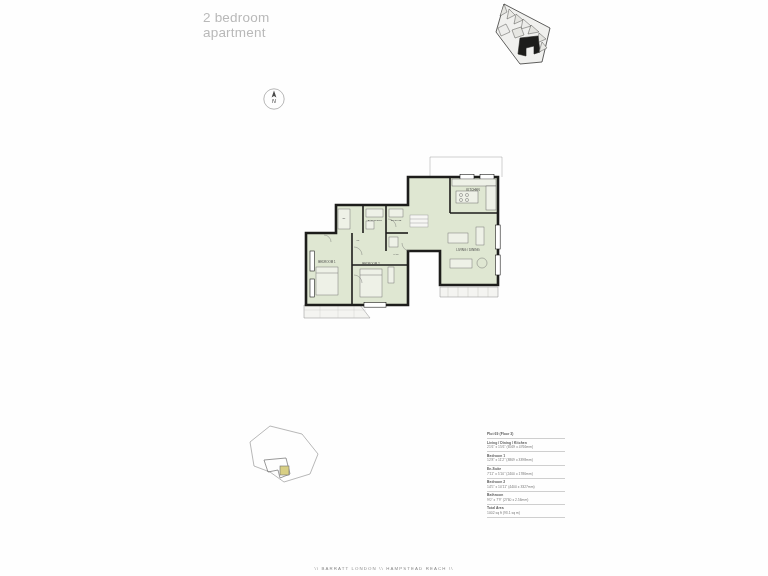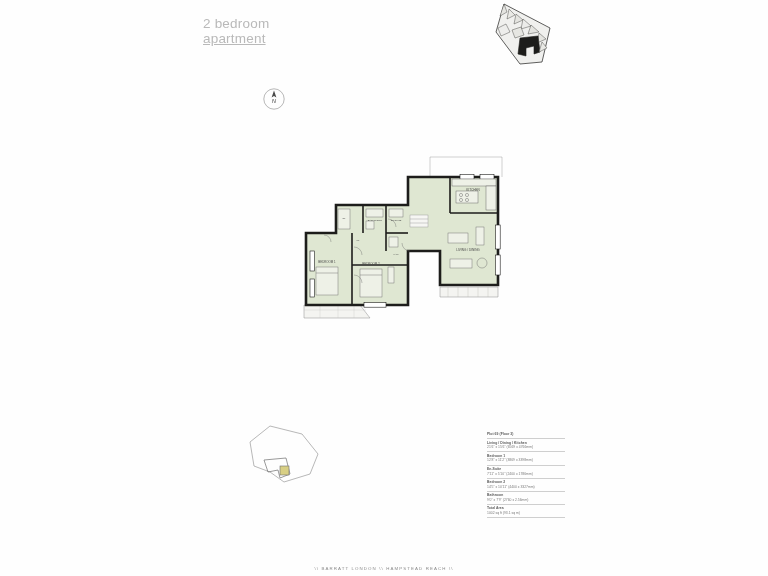--- a/index.html
+++ b/index.html
@@ -17,28 +17,28 @@
   .page {
     position: absolute;
     inset: 0;
     background: #fefefe;
   }
 
   
   .title {
     position: absolute;
     left: 203px;
-    top: 16px;
+    top: 10px;
     font-size: 13.5px;
     line-height: 15px;
     color: #b9b9b9;
     letter-spacing: 0.2px;
     font-weight: 400;
   }
-  .title .l2 { display: block; text-decoration: underline; }
+  .title .l2 { display: block; }
 
   
   .keyplan {
     position: absolute;
     left: 490px;
     top: 2px;
     width: 80px;
     height: 70px;
   }
 

